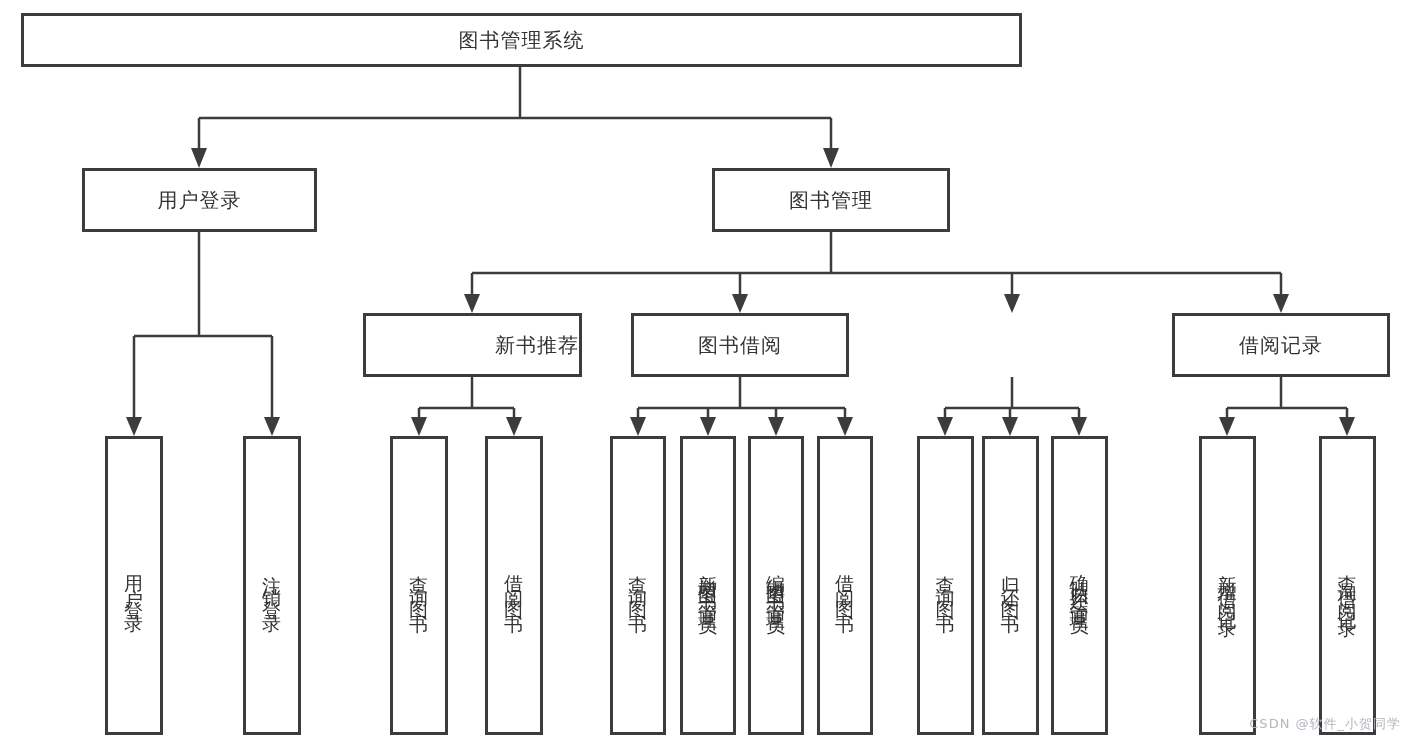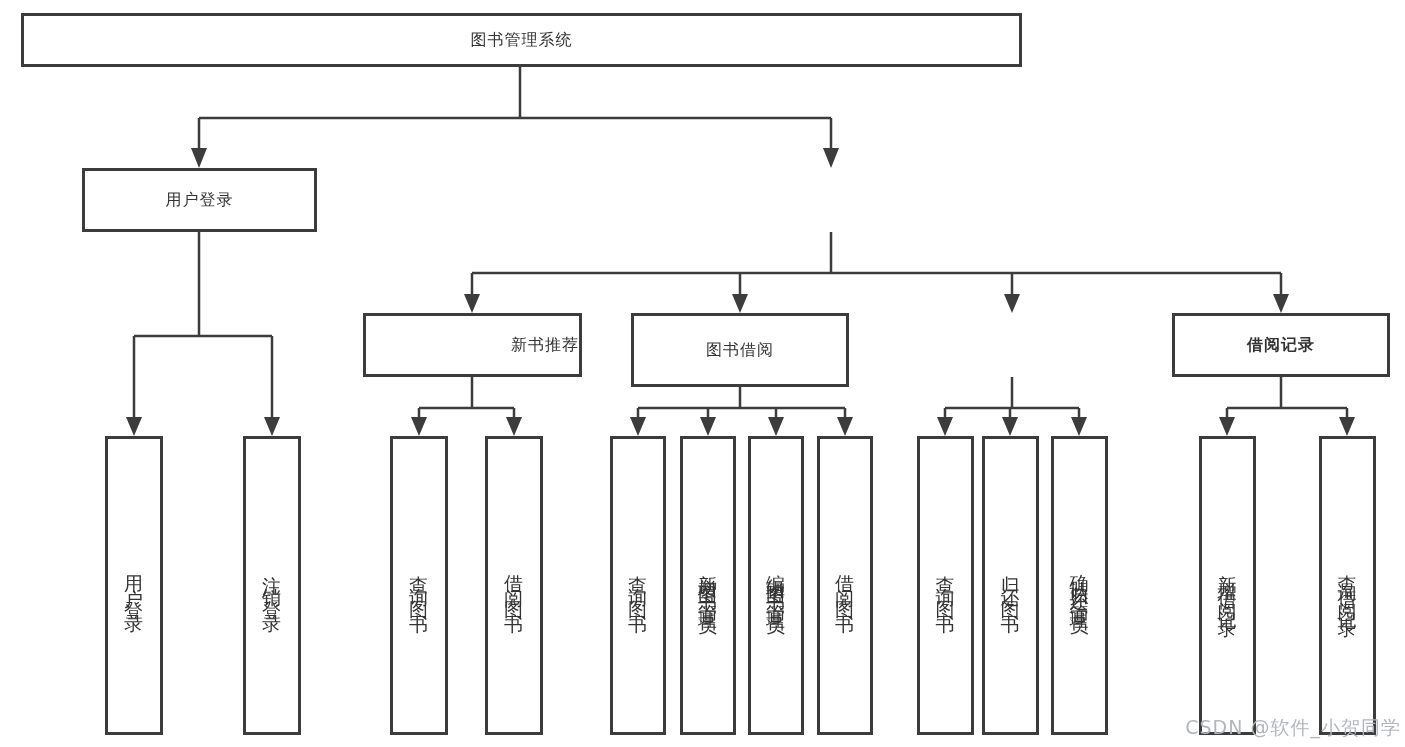--- a/index.html
+++ b/index.html
@@ -19,39 +19,39 @@
   }
   .node {
     position: absolute;
     box-sizing: border-box;
     border: 3px solid #3c3c3c;
     background: #ffffff;
     display: flex;
     align-items: center;
     justify-content: center;
     color: #333333;
-    font-size: 16px;
+    font-size: 20px;
     letter-spacing: 1px;
     text-align: center;
     z-index: 2;
   }
   .leaf {
     writing-mode: vertical-rl;
     text-orientation: mixed;
     font-size: 19px;
     line-height: 1;
   }
   .leaf-s { letter-spacing: 13px; }
   .leaf-m { letter-spacing: 9px; }
   .leaf-l { letter-spacing: 6px; }
   .watermark {
     position: absolute;
     right: 4px;
     top: 715px;
-    font-size: 19px;
+    font-size: 13px;
     color: #b2b6bd;
     letter-spacing: 1px;
     z-index: 5;
     white-space: nowrap;
   }
 </style>
 </head>
 <body>
 
 <div class="canvas">
@@ -103,28 +103,31 @@
     </g>
   </svg>
 
   <div class="node" style="left:21px; top:13px; width:1001px; height:54px;">
     <span>图书管理系统</span>
   </div>
 
   <div class="node" style="left:82px; top:168px; width:235px; height:64px;">
     <span>用户登录</span>
   </div>
+  <div class="node" style="left:712px; top:168px; width:238px; height:64px;">
+    <span>图书管理</span>
+  </div>
 
   <div class="node" style="left:363px; top:313px; width:219px; height:64px;justify-content:flex-end;">
     <span>新书推荐</span>
   </div>
-  <div class="node" style="left:631px; top:313px; width:218px; height:74px;">
+  <div class="node" style="left:631px; top:313px; width:218px; height:64px;">
     <span>图书借阅</span>
   </div>
-  <div class="node" style="left:1172px; top:313px; width:218px; height:64px;font-weight:bold;">
+  <div class="node" style="left:1172px; top:313px; width:218px; height:64px;">
     <span>借阅记录</span>
   </div>
 
   <div class="node leaf leaf-s" style="left:105px; top:436px; width:58px; height:299px;">
     <span>用户登录</span>
   </div>
   <div class="node leaf leaf-s" style="left:243px; top:436px; width:58px; height:299px;">
     <span>注销登录</span>
   </div>
 

